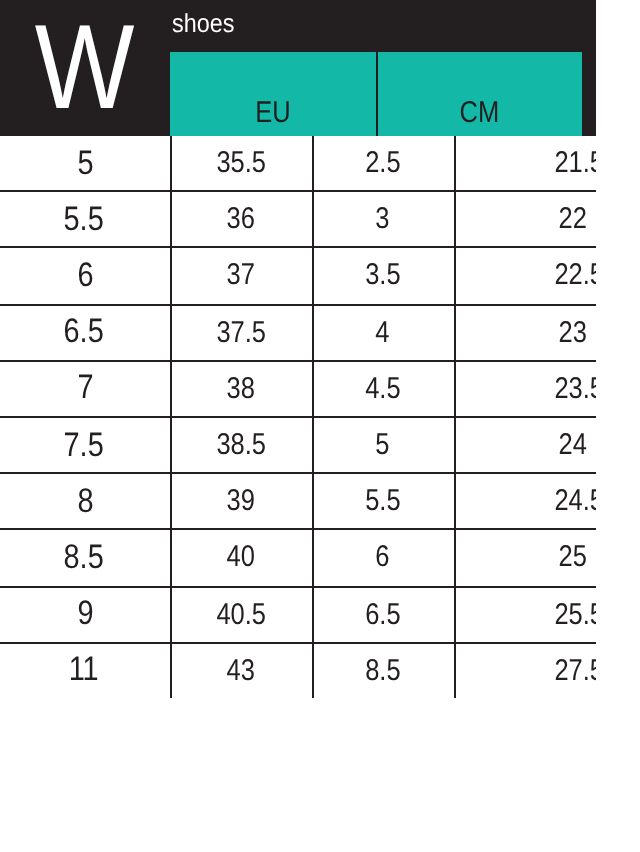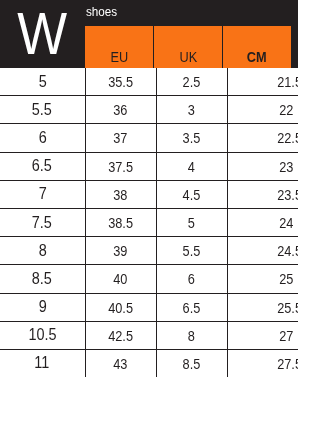--- a/index.html
+++ b/index.html
@@ -68,31 +68,30 @@
   .header-cells {
     position: absolute;
     left: 85px;
     top: 26px;
     width: 206px;
     height: 42px;
     display: flex;
   }
   .header-cell {
     flex: 1 1 0;
-    background: #f97316;
+    background: #14b8a6;
     display: flex;
     align-items: flex-end;
     justify-content: center;
     padding-bottom: 3px;
     box-sizing: border-box;
     border-right: 1.5px solid #231f20;
   }
   .header-cell:last-child {
     border-right: none;
-    font-weight: bold;
   }
   .header-cell span {
     font-size: 15px;
     line-height: 16px;
     color: #231f20;
     transform: scaleX(0.85);
     display: inline-block;
   }
 
   
@@ -144,23 +143,20 @@
       <span class="gender-letter">W</span>
     </div>
     <div class="category-label">shoes</div>
   </div>
 
   <div class="header-cells">
     <div class="header-cell">
       <span>EU</span>
     </div>
     <div class="header-cell">
-      <span>UK</span>
-    </div>
-    <div class="header-cell">
       <span>CM</span>
     </div>
   </div>
 
   <table class="size-table">
     <colgroup>
       <col class="col-us">
         <col class="col-eu">
         <col class="col-uk">
         <col class="col-cm">
@@ -214,26 +210,20 @@
         <td><span>6</span></td>
         <td><span>25</span></td>
       </tr>
       <tr>
         <td class="us-cell"><span>9</span></td>
         <td><span>40.5</span></td>
         <td><span>6.5</span></td>
         <td><span>25.5</span></td>
       </tr>
       <tr>
-        <td class="us-cell"><span>10.5</span></td>
-        <td><span>42.5</span></td>
-        <td><span>8</span></td>
-        <td><span>27</span></td>
-      </tr>
-      <tr>
         <td class="us-cell"><span>11</span></td>
         <td><span>43</span></td>
         <td><span>8.5</span></td>
         <td><span>27.5</span></td>
       </tr>
 
     </tbody>
   </table>
 
 </div>

